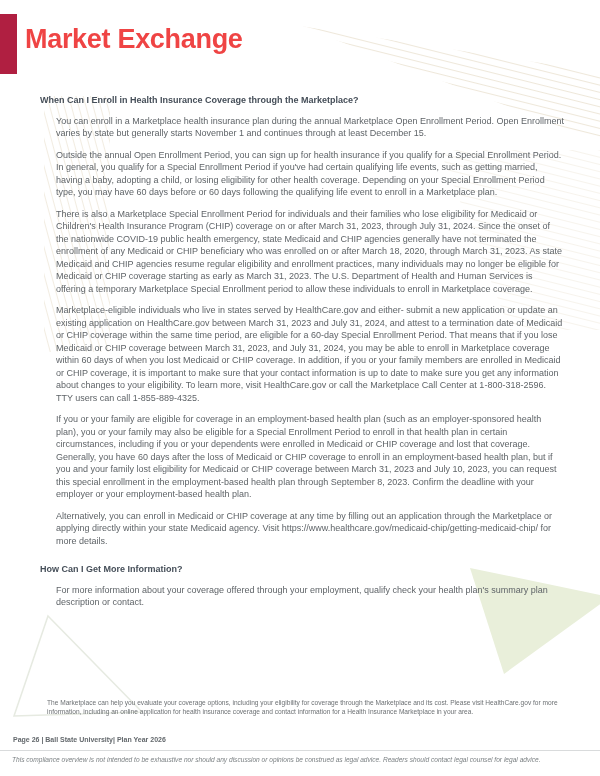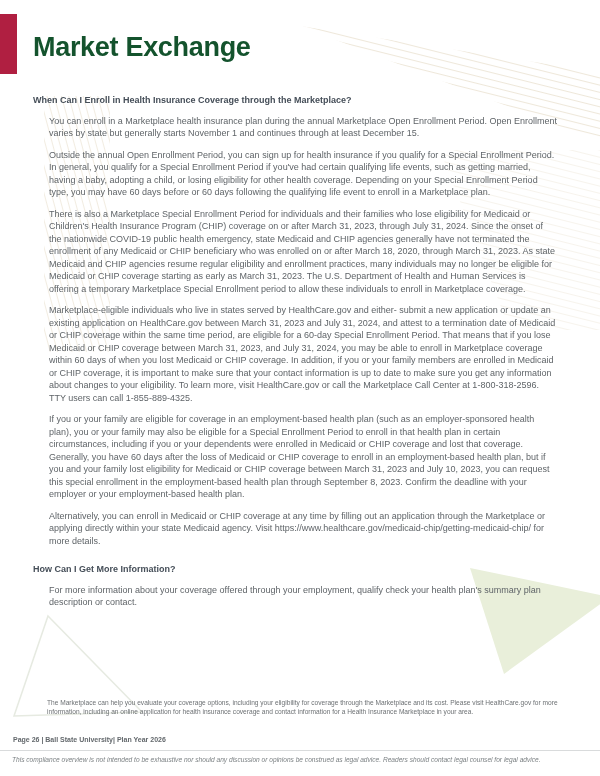--- a/index.html
+++ b/index.html
@@ -19,29 +19,29 @@
   }
   .accent-block {
     position: absolute;
     left: 0; top: 14px;
     width: 17px; height: 60px;
     background: #b01f41;
   }
   .page-title {
     position: absolute;
     left: 25px; top: 24px;
-    margin: 8px;
+    margin: 0;
     font-size: 27px;
     font-weight: 700;
     letter-spacing: -0.3px;
-    color: #14532d;
+    color: #ef4444;
   }
   .content {
     position: absolute;
-    left: 33px; top: 94px;
+    left: 40px; top: 94px;
     width: 524px;
   }
   .section-heading {
     margin: 0 0 8px 0;
     font-size: 9px;
     font-weight: 700;
     line-height: 12.5px;
     color: #454e58;
   }
   .body-para {

